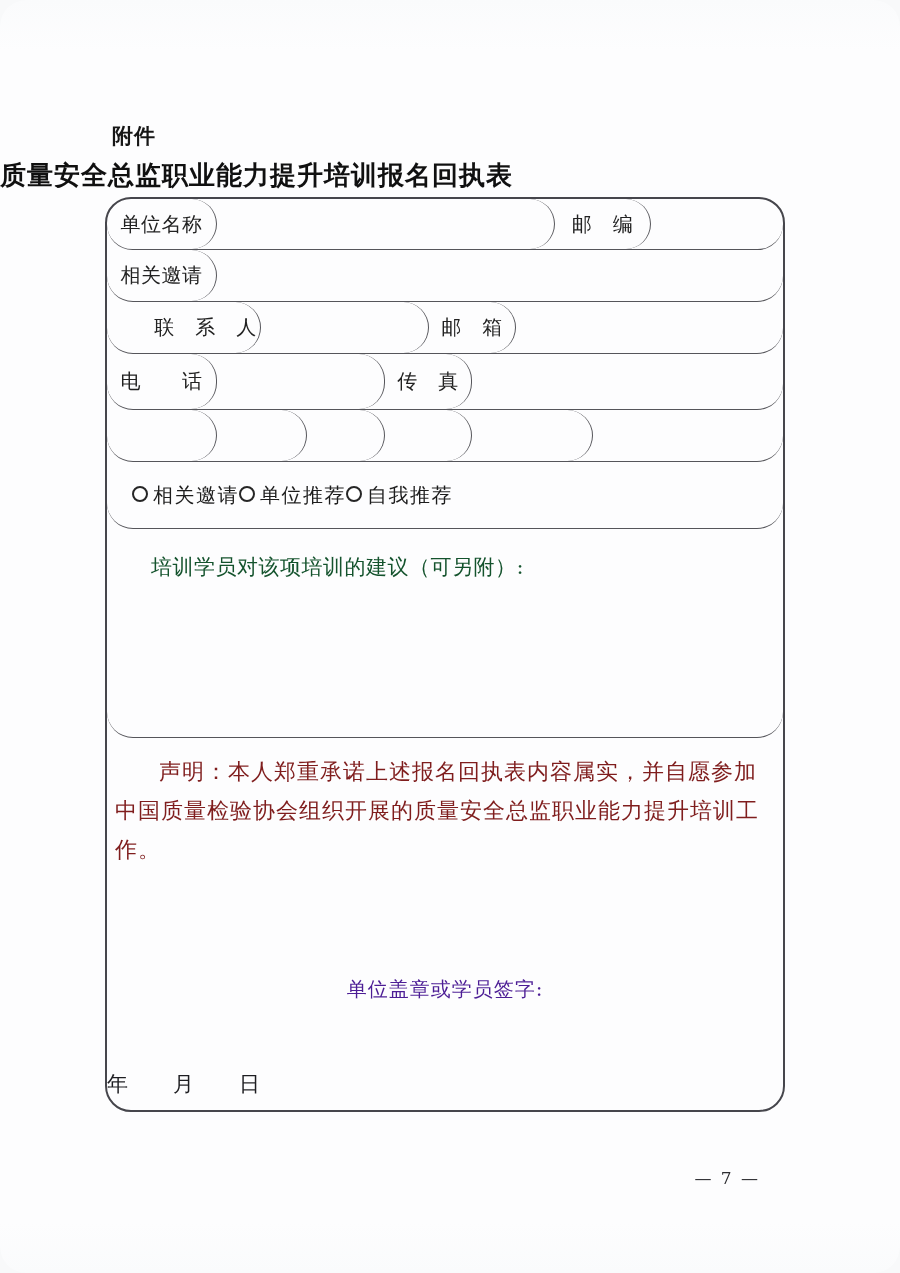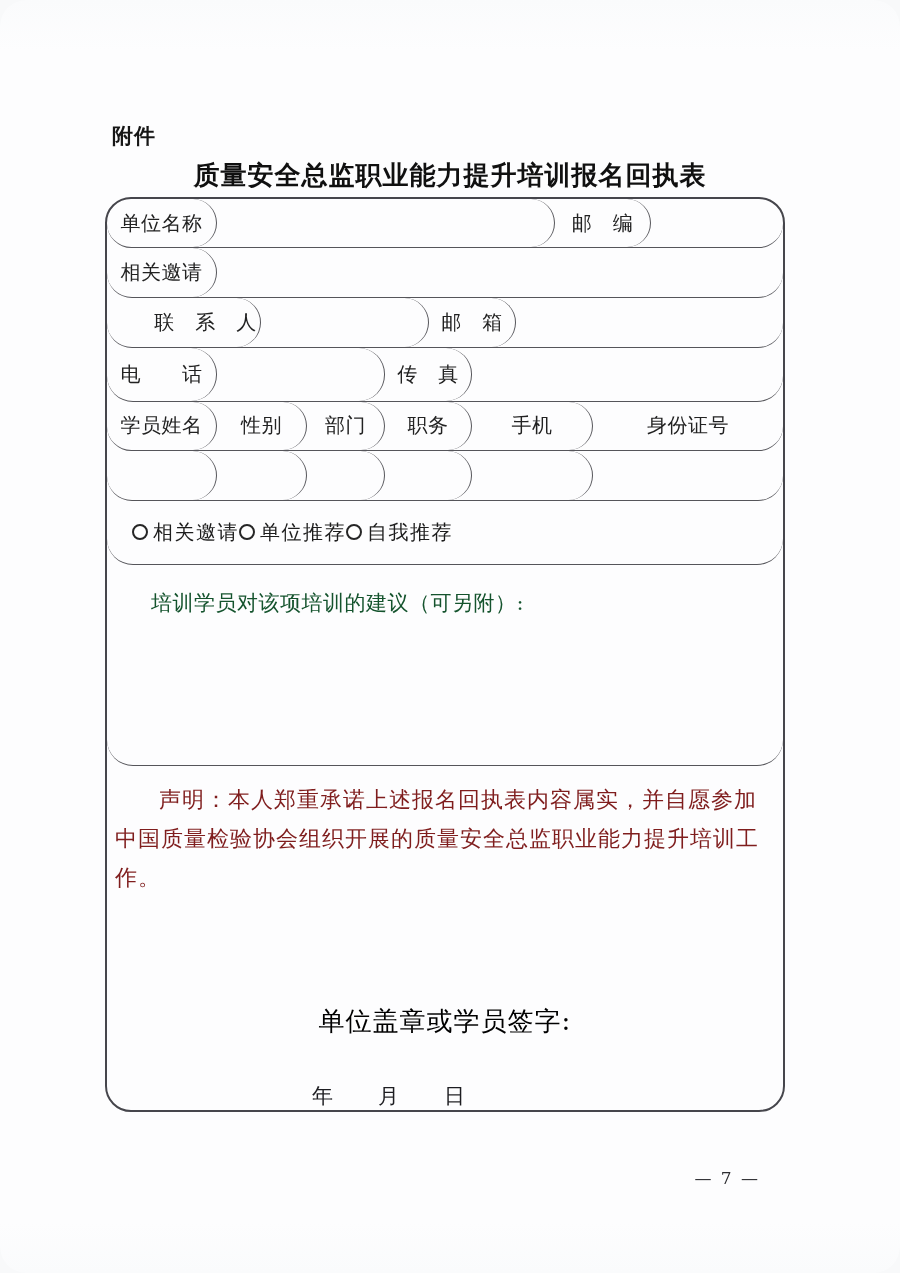--- a/index.html
+++ b/index.html
@@ -16,21 +16,20 @@
     background:linear-gradient(180deg,#fafbfc 0%, #fdfdfe 4%, #fdfdfe 96%, #fafbfc 100%);
   }
   .attachment {
     position:absolute; left:112px; top:122px;
     font-family:"DejaVu Sans", sans-serif;
     font-weight:700; font-size:21px; color:#161616;
     letter-spacing:1px;
   }
   .title {
     position:absolute; left:0; top:158px; width:900px;
-    text-align:center;
     font-family:"DejaVu Sans", sans-serif;
     font-weight:800; font-size:26px; color:#101010;
     letter-spacing:1px;
   }
   .form {
     position:absolute; left:105px; top:197px;
     width:680px; height:915px;
     border:2px solid #46464c;
     background:#fdfdfe;
     display:flex; flex-direction:column;
@@ -65,25 +64,25 @@
   }
   .decl {
     padding:14px 8px 0 8px;
     text-indent:2em;
     font-size:22px; line-height:39px; letter-spacing:1px;
     color:#7f1d1d;
   }
   .sig {
     margin-top:107px;
     text-align:center;
-    font-size:26px; letter-spacing:1px; color:#000000;
+    font-size:20px; letter-spacing:1px; color:#4c1d95;
   }
   .date {
-    margin-top:43px;
-    text-align:center; padding-right:112px;
+    margin-top:67px;
+    text-align:left; padding-right:112px;
     font-size:21px; letter-spacing:1px; color:#1d1d21;
   }
   .pagenum {
     position:absolute; top:1168px; right:140px;
     font-size:17px; letter-spacing:2px; color:#2c2c30;
   }
 </style>
 </head>
 <body>
 
@@ -114,28 +113,20 @@
       <div class="cell input fill"></div>
     </div>
 
     <div class="row r4">
       <div class="cell label w110">电　　话</div>
       <div class="cell input w168"></div>
       <div class="cell label w87">传　真</div>
       <div class="cell input fill"></div>
     </div>
 
-    <div class="row r5">
-      <div class="cell hdr w110">学员姓名</div>
-      <div class="cell hdr w90">性别</div>
-      <div class="cell hdr w78">部门</div>
-      <div class="cell hdr w87">职务</div>
-      <div class="cell hdr w121">手机</div>
-      <div class="cell hdr fill">身份证号</div>
-    </div>
 
     <div class="row r6">
       <div class="cell input w110"></div>
       <div class="cell input w90"></div>
       <div class="cell input w78"></div>
       <div class="cell input w87"></div>
       <div class="cell input w121"></div>
       <div class="cell input fill"></div>
     </div>
 

